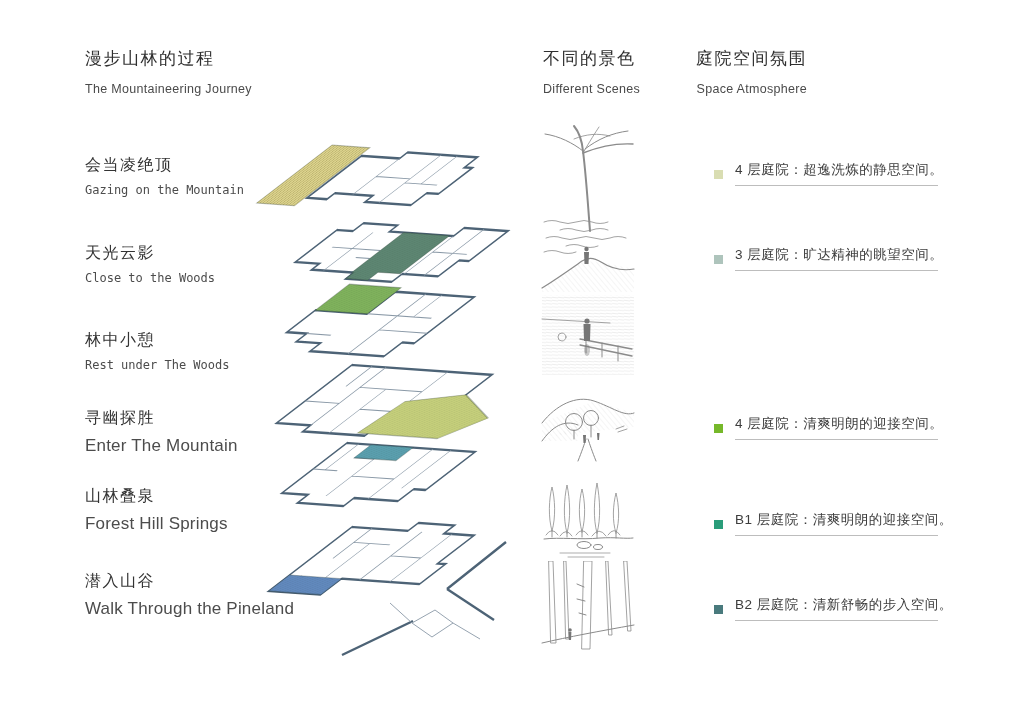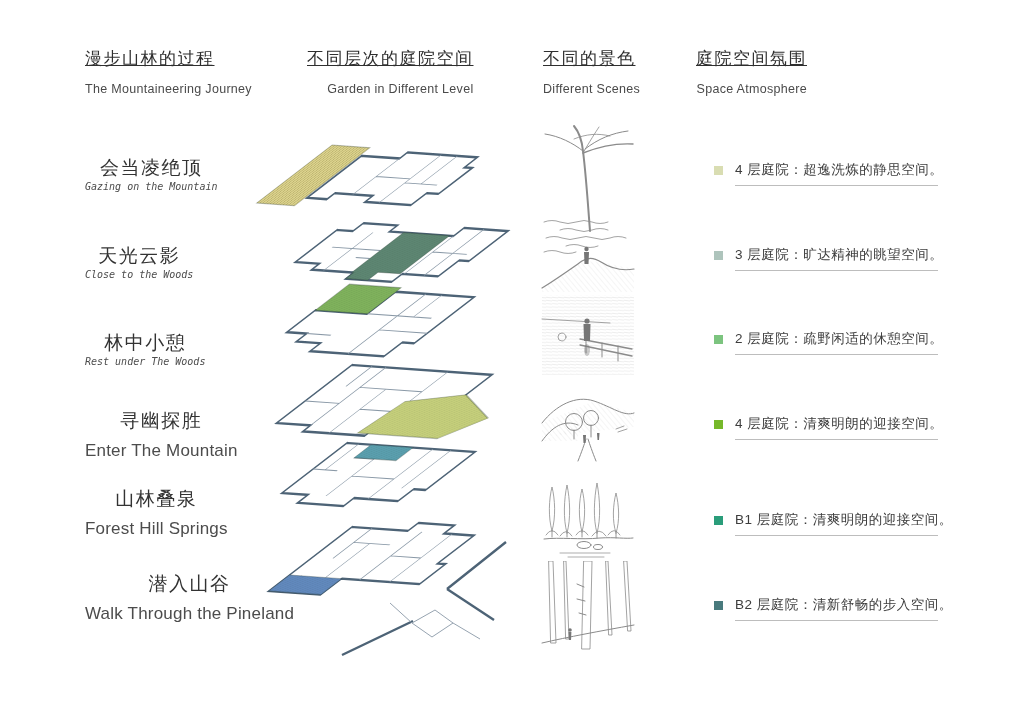--- a/index.html
+++ b/index.html
@@ -1,48 +1,44 @@
 <!DOCTYPE html>
 <html><head>
 <meta charset="utf-8">
 <style>
   html,body{margin:0;padding:0;background:#fff;}
   .canvas{position:relative;width:1024px;height:707px;background:#fff;overflow:hidden;
           font-family:"Liberation Sans",sans-serif;color:#333;}
   .abs{position:absolute;}
-  .col-header .zh{font-size:17px;letter-spacing:1.5px;color:#2f2f2f;font-weight:500;display:block;text-decoration:underline;}
+  .col-header .zh{font-size:17px;letter-spacing:1.5px;color:#2f2f2f;font-weight:500;display:block;}
   .col-header .en{font-size:12.5px;color:#4a4a4a;letter-spacing:.3px;display:block;margin-top:12px;text-align:right;}
-  .step .zh{font-size:19px;letter-spacing:1.5px;color:#333;display:block;text-align:center;}
-  .step .en-mono{font-family:"DejaVu Sans Mono",monospace;font-size:10px;color:#4c4c4c;display:block;font-style:italic;}
+  .step .zh{font-size:16px;letter-spacing:1.5px;color:#333;display:block;}
+  .step .en-mono{font-family:"DejaVu Sans Mono",monospace;font-size:12px;color:#4c4c4c;display:block;margin-top:7px;}
   .step .en-sans{font-size:17px;color:#4c4c4c;letter-spacing:.2px;display:block;margin-top:7px;}
   .legend-item{position:absolute;left:714px;width:230px;}
-  .legend-row{display:flex;align-items:center;}
+  .legend-row{display:flex;align-items:flex-end;}
   .swatch{width:9px;height:9px;flex:0 0 9px;margin-right:12px;}
   .legend-label{font-size:13.5px;color:#3d3d3d;letter-spacing:.5px;white-space:nowrap;}
   .legend-line{margin:6px 0 0 21px;width:203px;border-bottom:1px solid #bdbdbd;height:0;}
   
   .plan-outline{fill:#ffffff;stroke:var(--outline,#4d6376);stroke-width:2.2;stroke-linejoin:miter;}
   .plan-inner{stroke:var(--inner,#8a99a7);stroke-width:.9;fill:none;}
   .patch{stroke:rgba(30,45,40,.3);stroke-width:1;}
   
   .sk{stroke:var(--sketch,#8b8b8b);fill:none;stroke-linecap:round;}
   .fig{fill:#767676;stroke:none;}
 </style>
 </head>
 <body>
 
 <div class="canvas" style="--sketch: #8b8b8b;">
 
   <div class="abs col-header" style="left:85px;top:47px">
     <span class="zh">漫步山林的过程</span>
     <span class="en">The Mountaineering Journey</span>
-  </div>
-  <div class="abs col-header" style="left:307px;top:47px">
-    <span class="zh">不同层次的庭院空间</span>
-    <span class="en">Garden in Different Level</span>
   </div>
   <div class="abs col-header" style="left:543px;top:47px">
     <span class="zh">不同的景色</span>
     <span class="en">Different Scenes</span>
   </div>
   <div class="abs col-header" style="left:696px;top:47px">
     <span class="zh">庭院空间氛围</span>
     <span class="en">Space Atmosphere</span>
   </div>
 
@@ -230,27 +226,20 @@
     </div>
     <div class="legend-line"></div>
   </div>
   <div class="legend-item" style="top:246px">
     <div class="legend-row">
       <span class="swatch" style="background-color: rgb(174, 196, 188);"></span>
       <span class="legend-label">3 层庭院：旷达精神的眺望空间。</span>
     </div>
     <div class="legend-line"></div>
   </div>
-  <div class="legend-item" style="top:330px">
-    <div class="legend-row">
-      <span class="swatch" style="background-color: rgb(124, 196, 127);"></span>
-      <span class="legend-label">2 层庭院：疏野闲适的休憩空间。</span>
-    </div>
-    <div class="legend-line"></div>
-  </div>
   <div class="legend-item" style="top:415px">
     <div class="legend-row">
       <span class="swatch" style="background-color: rgb(118, 184, 42);"></span>
       <span class="legend-label">4 层庭院：清爽明朗的迎接空间。</span>
     </div>
     <div class="legend-line"></div>
   </div>
   <div class="legend-item" style="top:511px">
     <div class="legend-row">
       <span class="swatch" style="background-color: rgb(42, 157, 122);"></span>

